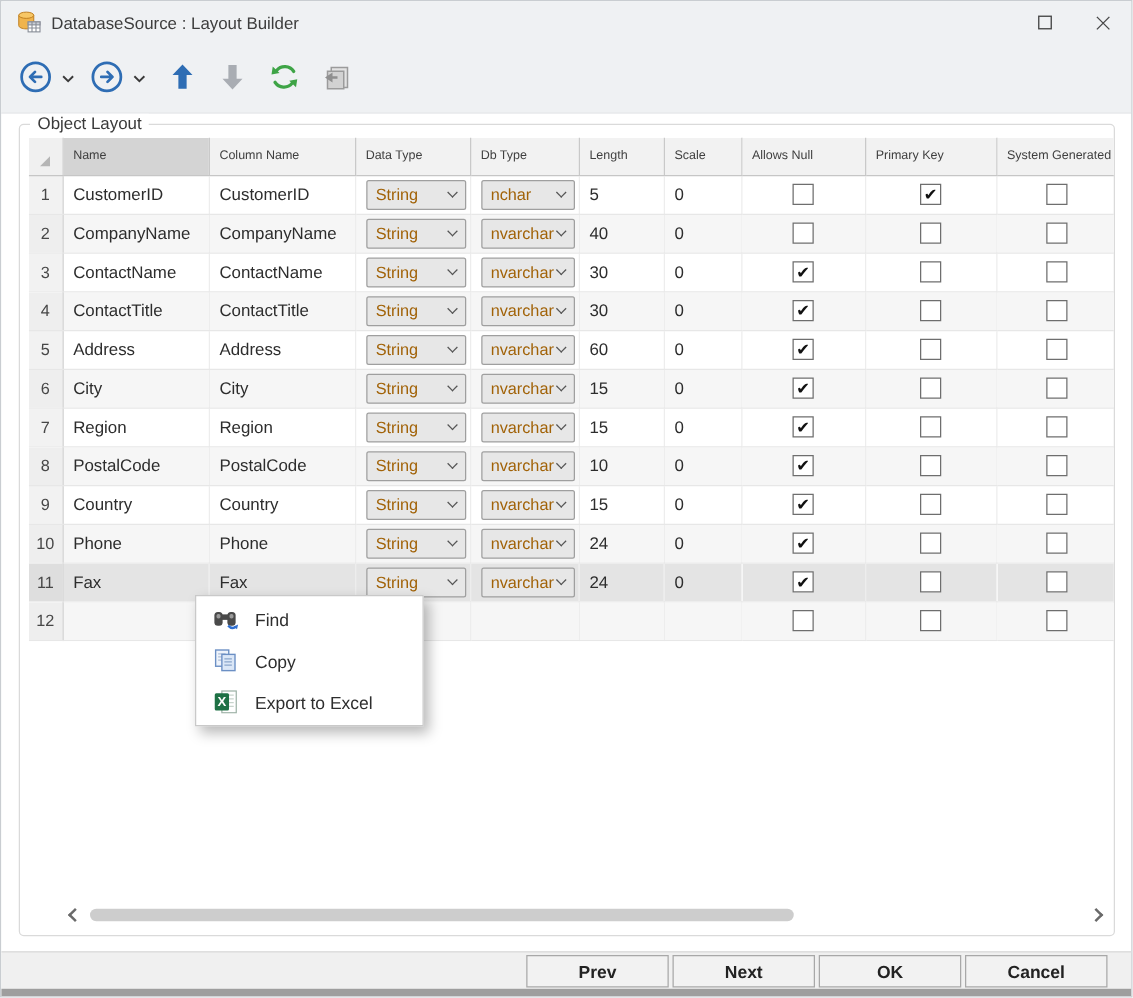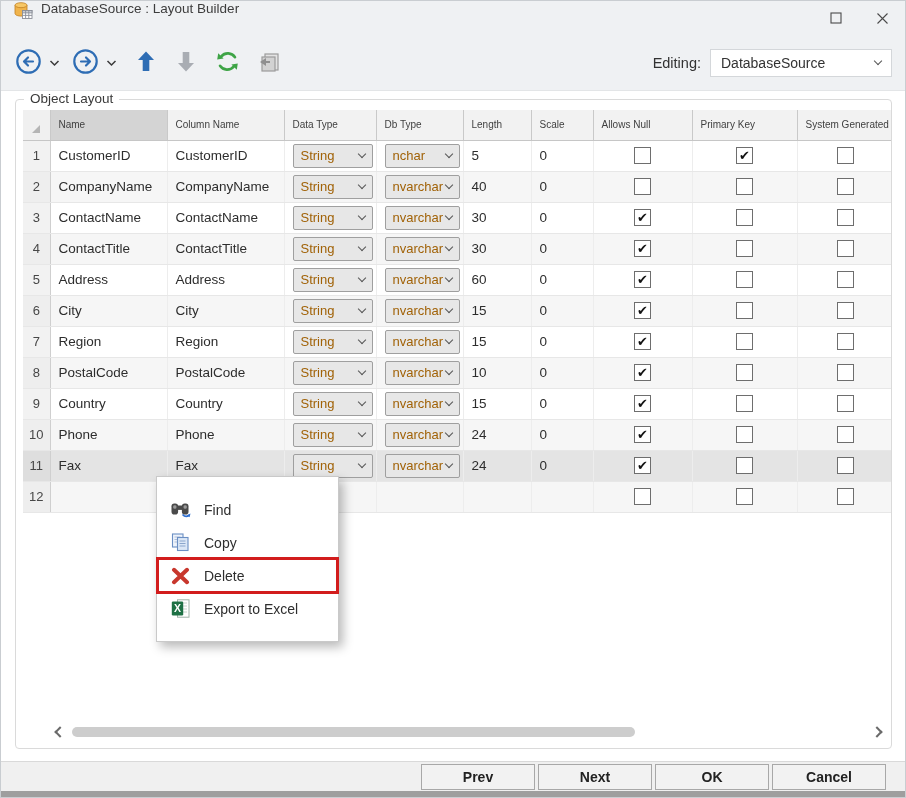--- a/index.html
+++ b/index.html
@@ -5,21 +5,21 @@
   * { box-sizing: border-box; margin: 0; padding: 0; }
   html,body { width:906px; height:798px; }
   body {
     font-family: "Liberation Sans", "DejaVu Sans", sans-serif;
     font-size: 13px; color:#2f2f2f; background:#fff;
   }
   .window { position:relative; width:906px; height:798px; border:1px solid #c9cdd1; overflow:hidden; background:#fff; }
 
   
   .topbar { background:#eff1f3; }
-  .titlebar { height:34px; display:flex; align-items:flex-start; padding-left:12px; }
+  .titlebar { height:34px; display:flex; align-items:center; padding-left:12px; }
   .app-icon { width:20px; height:20px; margin-right:8px; display:flex; align-items:center; }
   .title { font-size:13.5px; color:#3d3d3d; }
   .win-controls { margin-left:auto; display:flex; height:34px; }
   .win-btn { width:46px; height:34px; display:flex; align-items:center; justify-content:center; cursor:default; }
   .toolbar { height:56px; display:flex; align-items:center; padding:0 13px 0 10px; border-bottom:1px solid #e3e5e7; }
   .tb-btn { display:flex; align-items:center; justify-content:center; padding:3px 4px; }
   .tb-chev { padding:3px 2px; margin:0 6px 0 1px; display:flex; align-items:center; }
   .tb-right { margin-left:auto; display:flex; align-items:center; gap:9px; }
   .editing-label { font-size:14.5px; color:#323232; }
   .editing-combo { width:182px; height:28px; background:#fff; border:1px solid #d4d7da; display:flex; align-items:center; justify-content:space-between; padding:0 10px; font-size:14px; color:#333; }
@@ -53,21 +53,21 @@
   .schev.right { transform:rotate(225deg); }
   .strack { position:relative; flex:1; height:12px; }
   .sthumb { position:absolute; left:0; top:1px; width:71%; height:10px; background:#cdcdcd; border-radius:5px; }
 
   
   .footer { position:absolute; left:0; right:0; bottom:6px; height:30px; background:#f0f0f0; border-top:1px solid #d9d9d9; display:flex; align-items:center; justify-content:flex-end; padding-right:19px;font-weight:bold; }
   .footer .btn { width:114px; height:26px; margin-left:3px; background:#f2f2f2; border:1px solid #a8a8a8; font-size:14px; color:#222; display:flex; align-items:center; justify-content:center; }
   .bottom-strip { position:absolute; left:0; right:0; bottom:0; height:6px; background:#9e9e9e; }
 
   
-  .context-menu { position:absolute; left:155px; top:475px; width:183px; background:#fff; border:1px solid #c9c9c9; box-shadow:4px 5px 10px rgba(0,0,0,0.28); z-index:50; padding:16px 0; }
+  .context-menu { position:absolute; left:155px; top:475px; width:183px; background:#fff; border:1px solid #c9c9c9; box-shadow:4px 5px 10px rgba(0,0,0,0.28); z-index:50; padding:2px 0; }
   .menu-item { position:relative; height:33px; display:flex; align-items:center; padding-left:13px; font-size:14px; color:#2e2e2e; }
   .mi-icon { width:21px; display:flex; align-items:center; justify-content:center; margin-right:13px; flex:0 0 auto; }
   .menu-item.highlighted::after { content:""; position:absolute; inset:-2px -1px; border:3px solid #d21c1c; pointer-events:none; }
 </style>
 </head>
 <body>
 
 <div class="window">
 
   <div class="topbar">
@@ -154,27 +154,20 @@
       <span class="tb-btn" style="margin-left:8px;">
         <span>
           <svg width="25" height="25" viewBox="0 0 25 25">
             <rect x="9" y="5" width="13" height="16" fill="#e3e3e3" stroke="#9b9b9b" stroke-width="1.2"></rect>
             <rect x="6" y="8" width="13" height="14" fill="#d2d2d2" stroke="#9b9b9b" stroke-width="1.2"></rect>
             <path d="M4 13 L10 9 V12 H14 V14 H10 V17 Z" fill="#8f8f8f"></path>
           </svg>
         </span>
       </span>
 
-      <span class="tb-right">
-        <span class="editing-label">Editing:</span>
-        <span class="editing-combo">
-          <span>DatabaseSource</span>
-          <span class="chev-sm"></span>
-        </span>
-      </span>
     </div>
   </div>
 
   <div class="content">
     <div class="groupbox">
       <span class="groupbox-label">Object Layout</span>
       <div class="grid-clip">
         <table class="grid" id="grid-table">
             <colgroup>
               <col style="width:27px">
@@ -499,28 +492,20 @@
         <span class="mi-icon">
           <svg width="20" height="19" viewBox="0 0 20 19">
             <rect x="1.5" y="1" width="10.5" height="13" fill="#eef3fb" stroke="#6b8fc4" stroke-width="1.1"></rect>
             <path d="M3.5 4 h6 M3.5 6.5 h6 M3.5 9 h6" stroke="#aebfd8" stroke-width="1"></path>
             <rect x="6.5" y="4.5" width="10.5" height="13" fill="#dbe7f7" stroke="#6b8fc4" stroke-width="1.1"></rect>
             <path d="M8.5 8 h6 M8.5 10.5 h6 M8.5 13 h6" stroke="#8ba6cc" stroke-width="1"></path>
           </svg>
         </span>
         <span>Copy</span>
       </div>
-      <div class="menu-item highlighted">
-        <span class="mi-icon">
-          <svg width="19" height="18" viewBox="0 0 19 18">
-            <path d="M3 2.8 L16 15.2 M16 2.8 L3 15.2" stroke="#c8372d" stroke-width="4" stroke-linecap="round"></path>
-          </svg>
-        </span>
-        <span>Delete</span>
-      </div>
       <div class="menu-item">
         <span class="mi-icon">
           <svg width="19" height="19" viewBox="0 0 19 19">
             <rect x="6.5" y="0.8" width="11.5" height="17.4" fill="#ffffff" stroke="#9fb3a8" stroke-width="1"></rect>
             <path d="M9 4 h7 M9 7 h7 M9 10 h7 M9 13 h7" stroke="#c7d4cc" stroke-width="1"></path>
             <rect x="0.8" y="2.6" width="11.4" height="13.8" rx="1.2" fill="#1e7145"></rect>
             <text x="6.5" y="13" fill="#ffffff" font-size="10.5" font-weight="bold" text-anchor="middle" font-family="Liberation Sans, sans-serif">X</text>
           </svg>
         </span>
         <span>Export to Excel</span>

